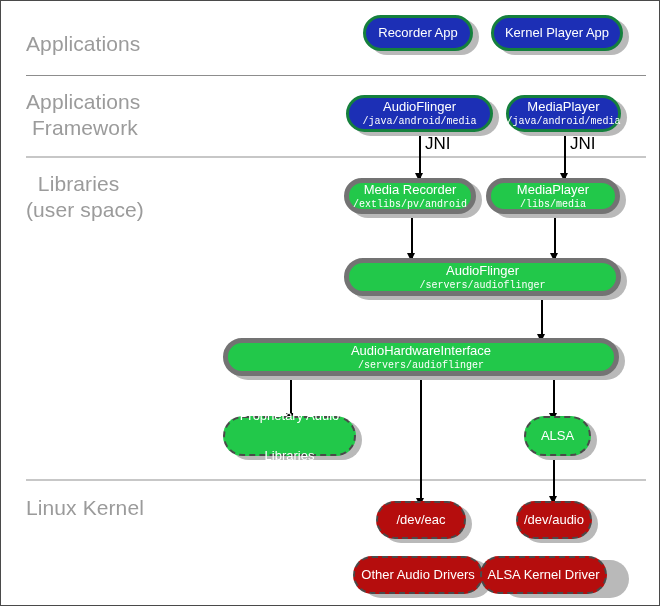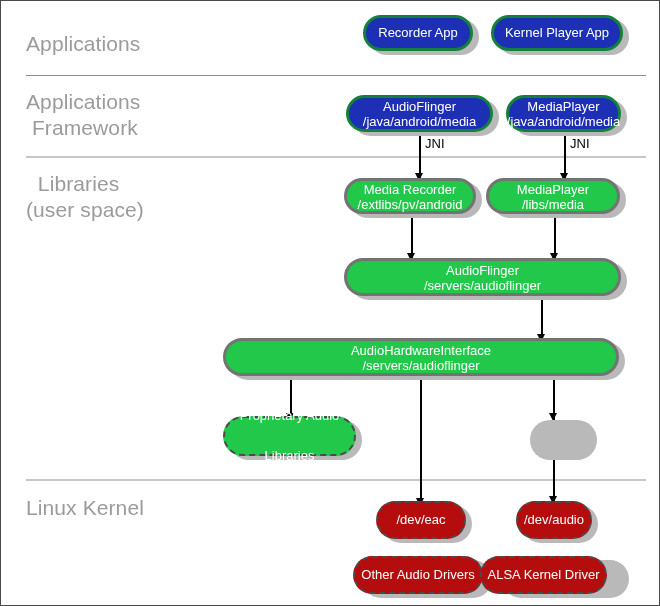--- a/index.html
+++ b/index.html
@@ -47,31 +47,32 @@
     text-align: center;
     border-radius: 22px;
     z-index: 3;
   }
   .node .t1 {
     font-size: 13px;
     line-height: 16px;
     white-space: nowrap;
   }
   .node .t2 {
-    font-size: 13px;
+    font-size: 10px;
     line-height: 13px;
     white-space: nowrap;
+    font-family: Liberation Mono, monospace;
   }
   .node.blue {
     background: #1c2fb5;
     border: 3px solid #15803d;
   }
   .node.green {
     background: #22c84a;
-    border: 3px solid #737373;
+    border: 5px solid #737373;
   }
   .node.green.dashed {
     border: 2px dashed #4a4a4a;
   }
   .node.red {
     background: #b50d0d;
     border: 2px dashed #4a4a4a;
   }
   .shadow {
     position: absolute;
@@ -90,21 +91,21 @@
     width: 0;
     height: 0;
     border-left: 4.5px solid transparent;
     border-right: 4.5px solid transparent;
     border-top: 8px solid #000000;
     z-index: 1;
   }
   .jni {
     position: absolute;
     color: #000000;
-    font-size: 13px;
+    font-size: 17px;
     line-height: 14px;
     font-family: "Liberation Sans", sans-serif;
     white-space: nowrap;
     z-index: 4;
   }
 </style>
 </head>
 <body>
 
 <div id="diagram">
@@ -198,20 +199,23 @@
     <span class="t2">/servers/audioflinger</span>
   </div>
 
   <div class="shadow" style="left:228px; top:419px; width:133px; height:40px;"></div>
   <div class="node green dashed" style="left:222px; top:415px; width:133px; height:40px;gap:24px;">
     <span class="t1">Proprietary Aduio</span>
     <span class="t1">Libraries</span>
   </div>
 
   <div class="shadow" style="left:529px; top:419px; width:67px; height:40px;"></div>
+  <div class="node green dashed" style="left:523px; top:415px; width:67px; height:40px;">
+    <span class="t1">ALSA</span>
+  </div>
 
   <div class="shadow" style="left:381px; top:504px; width:90px; height:38px;"></div>
   <div class="node red" style="left:375px; top:500px; width:90px; height:38px;justify-content:center;">
     <span class="t1">/dev/eac</span>
   </div>
 
   <div class="shadow" style="left:521px; top:504px; width:76px; height:38px;"></div>
   <div class="node red" style="left:515px; top:500px; width:76px; height:38px;">
     <span class="t1">/dev/audio</span>
   </div>

